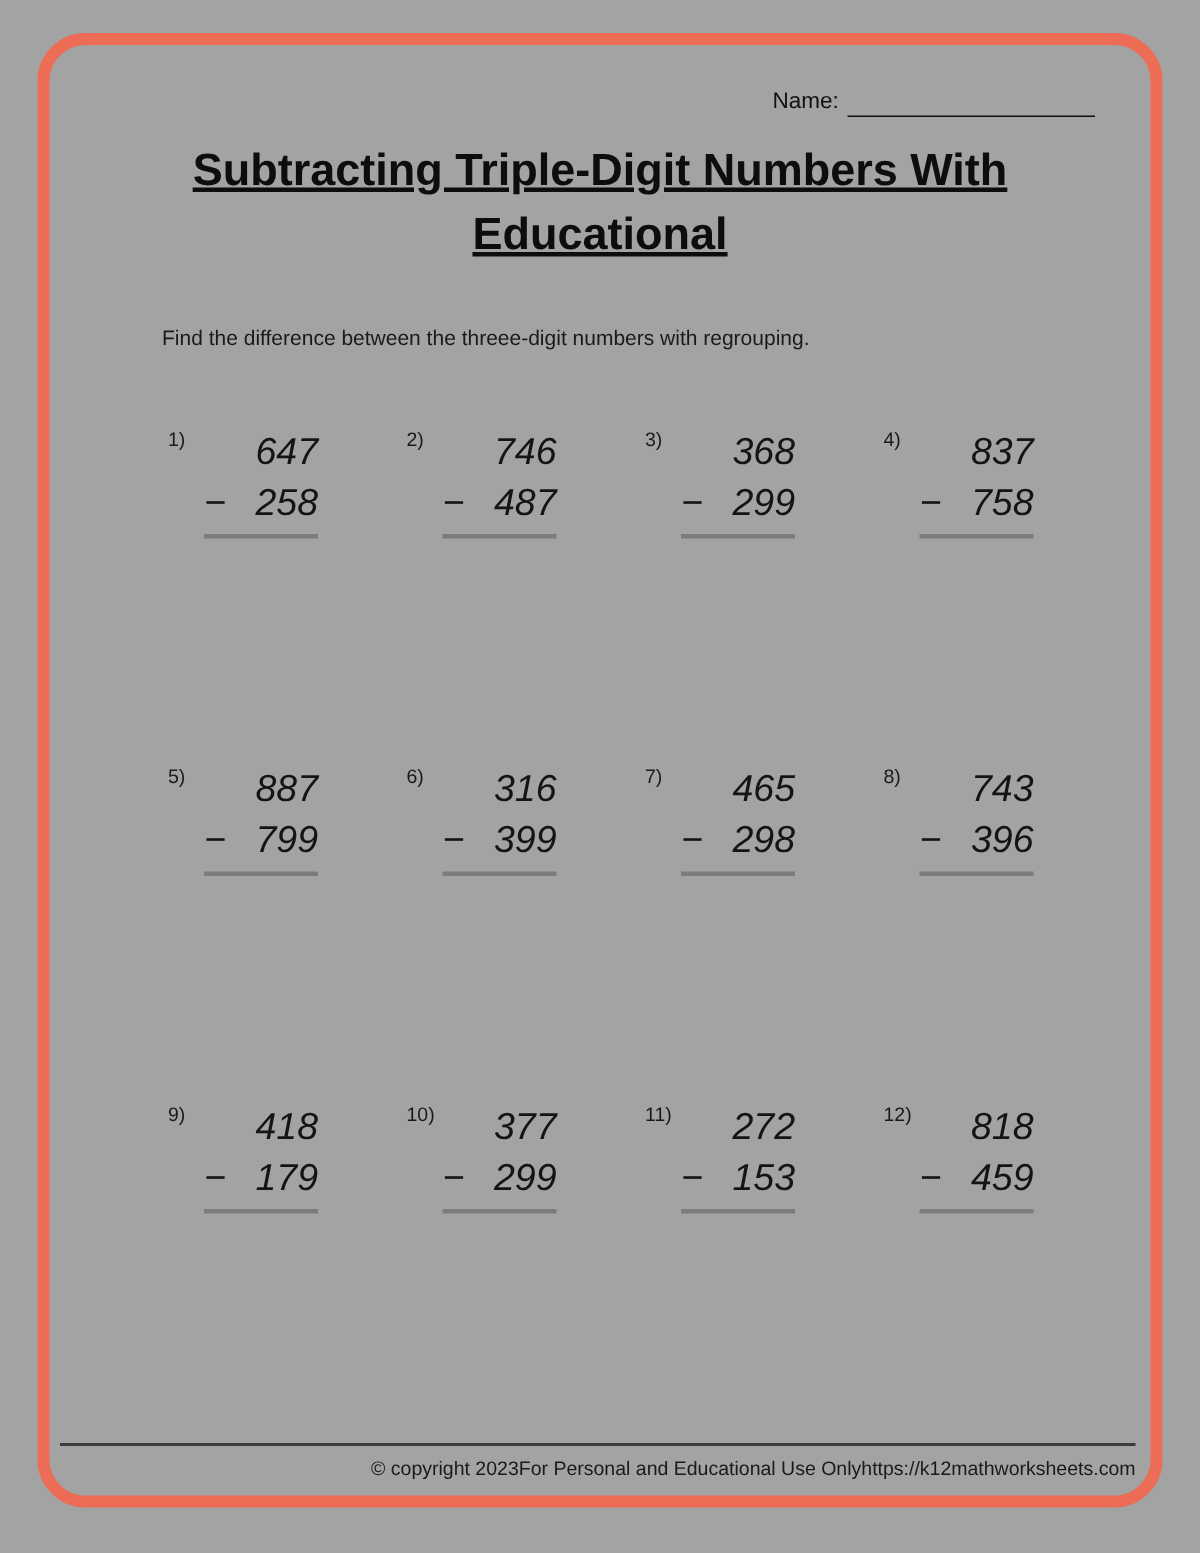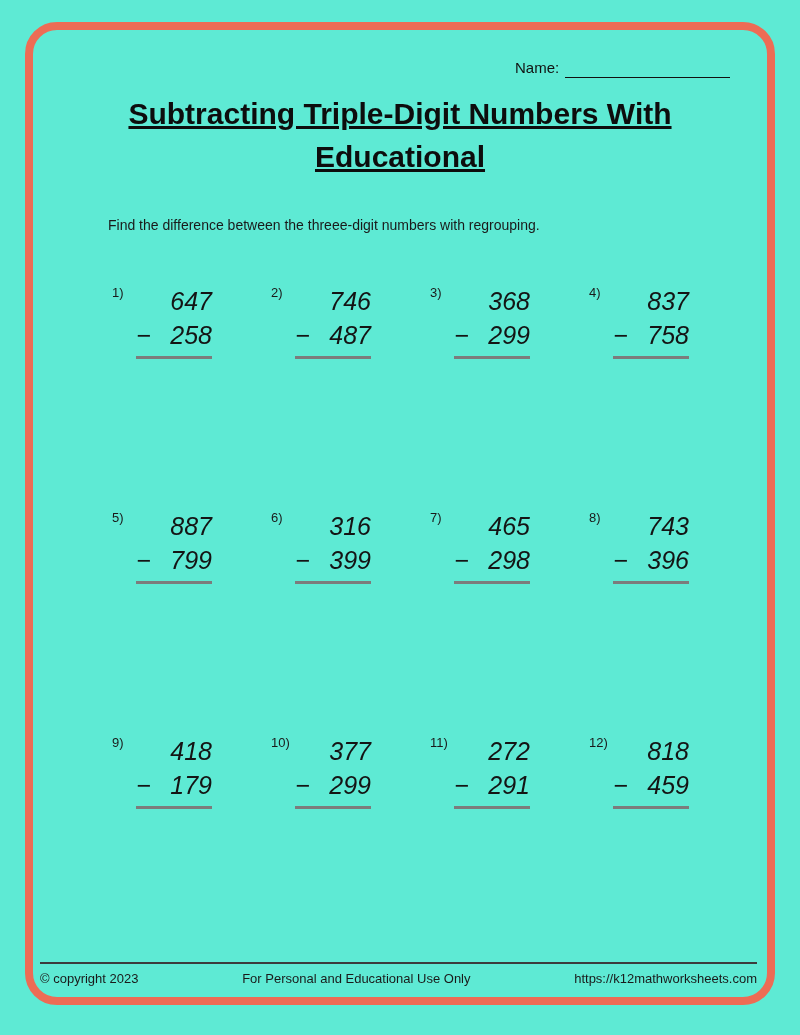--- a/index.html
+++ b/index.html
@@ -6,21 +6,21 @@
     margin: 0;
     padding: 0;
     background: #ffffff;
     font-family: "Liberation Sans", sans-serif;
     color: #111111;
   }
   .page {
     position: relative;
     width: 800px;
     height: 1035px;
-    background: #5eead4;
+    background: #a3a3a3;
     overflow: hidden;
   }
   .frame {
     position: absolute;
     left: 25px;
     top: 22px;
     width: 734px;
     height: 967px;
     border: 8px solid #ED6C55;
     border-radius: 32px;
@@ -110,21 +110,21 @@
   .minus {
     font-size: 25px;
   }
   .footer {
     position: absolute;
     left: 40px;
     top: 962px;
     width: 717px;
     border-top: 2px solid #3c3c3c;
     display: flex;
-    justify-content: space-between;
+    justify-content: flex-end;
     align-items: flex-start;
     padding-top: 7px;
     font-size: 13px;
     color: #1a1a1a;
   }
   .footer > div {
     white-space: nowrap;
   }
 </style>
 </head>
@@ -257,21 +257,21 @@
         </div>
       </div>
     </div>
 
     <div class="problem">
       <span class="pnum">11)</span>
       <div class="stack">
         <div class="line-top">272</div>
         <div class="line-bottom" style="border-bottom-color: rgb(124, 124, 124);">
           <span class="minus">−</span>
-          <span>291</span>
+          <span>153</span>
         </div>
       </div>
     </div>
 
     <div class="problem">
       <span class="pnum">12)</span>
       <div class="stack">
         <div class="line-top">818</div>
         <div class="line-bottom" style="border-bottom-color: rgb(124, 124, 124);">
           <span class="minus">−</span>

